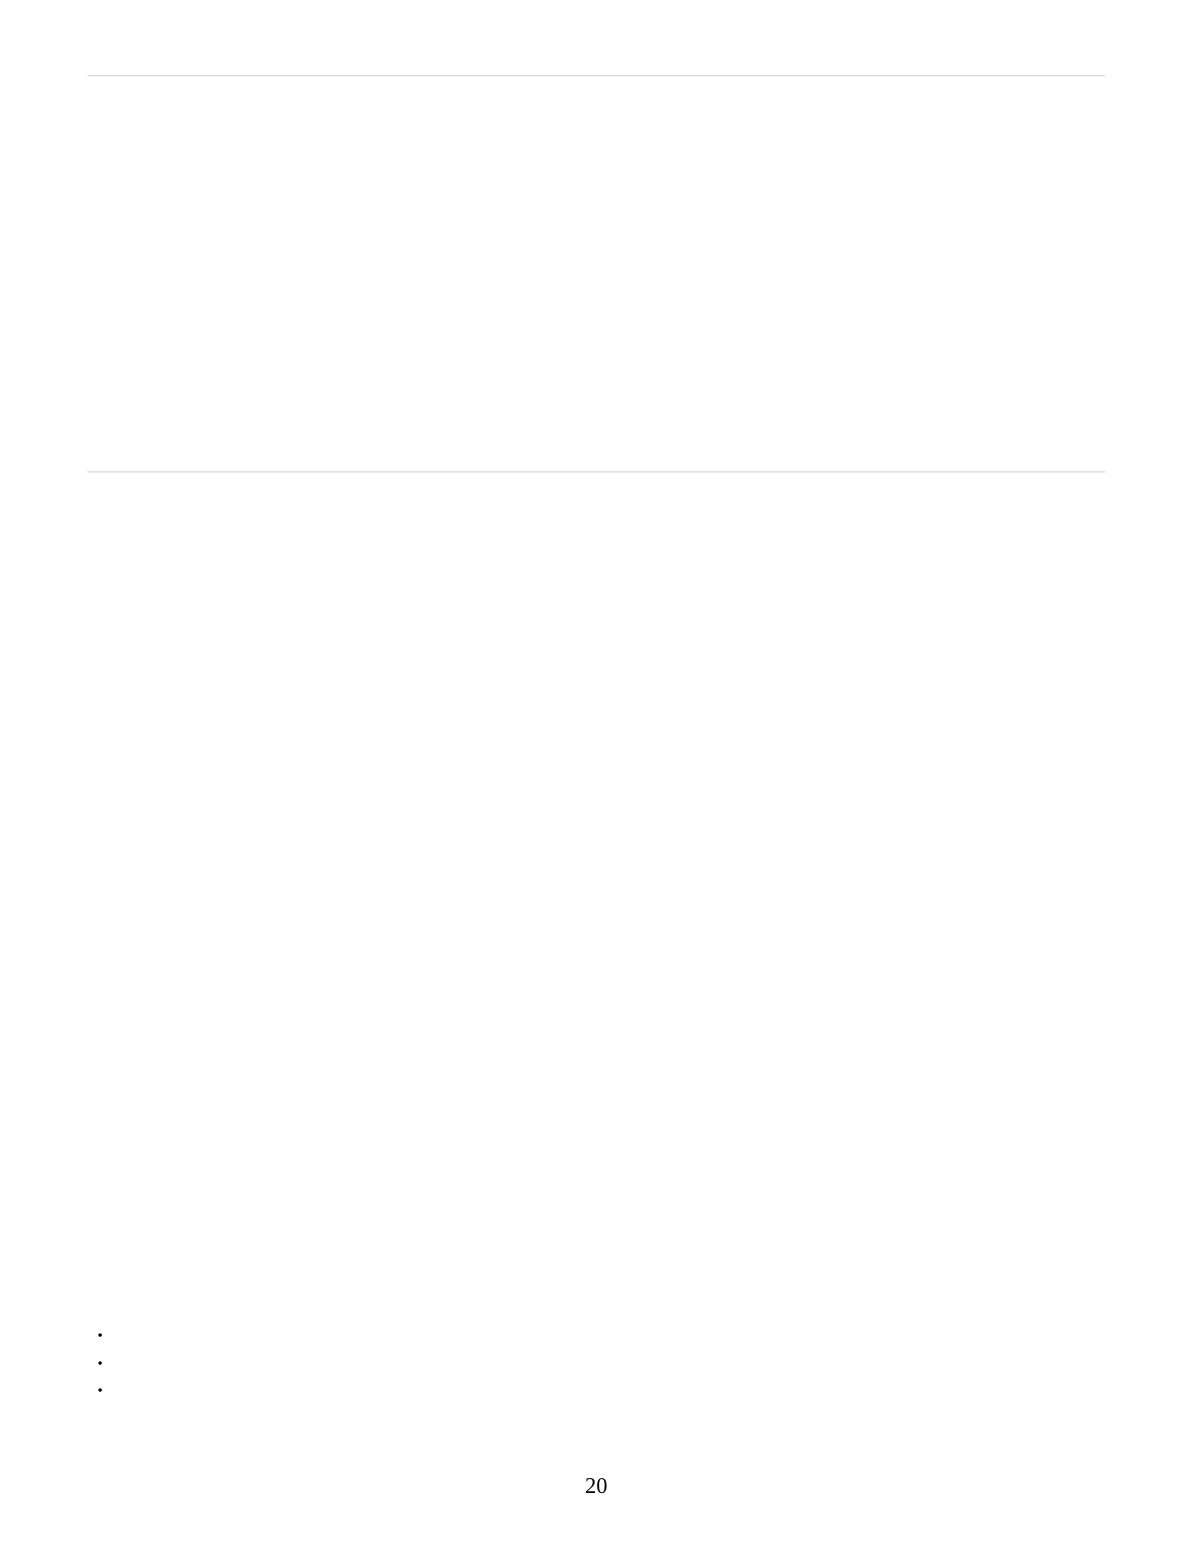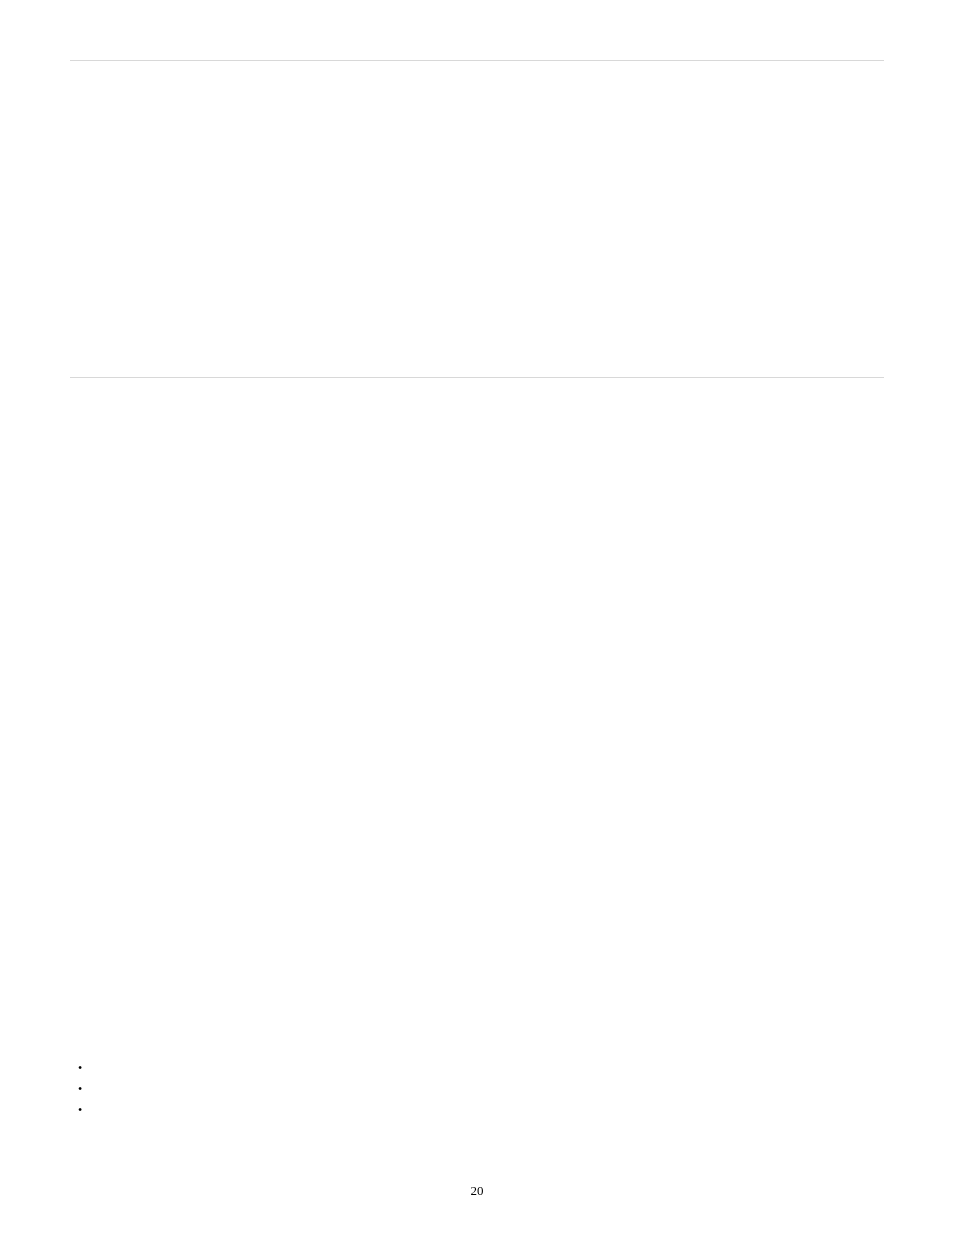--- a/index.html
+++ b/index.html
@@ -43,21 +43,21 @@
       content: "•";
       font-size: 12px;
       color: #000000;
     }
     .page-number {
       position: absolute;
       bottom: 36px;
       left: 0;
       right: 0;
       text-align: center;
-      font-size: 13px;
+      font-size: 18px;
       color: #000000;
       font-family: Georgia, 'Times New Roman', serif;
     }
   </style>
 </head>
 <body>
 
 <div class="content">
   <hr class="hr-line hr-1">
   <hr class="hr-line hr-2">

